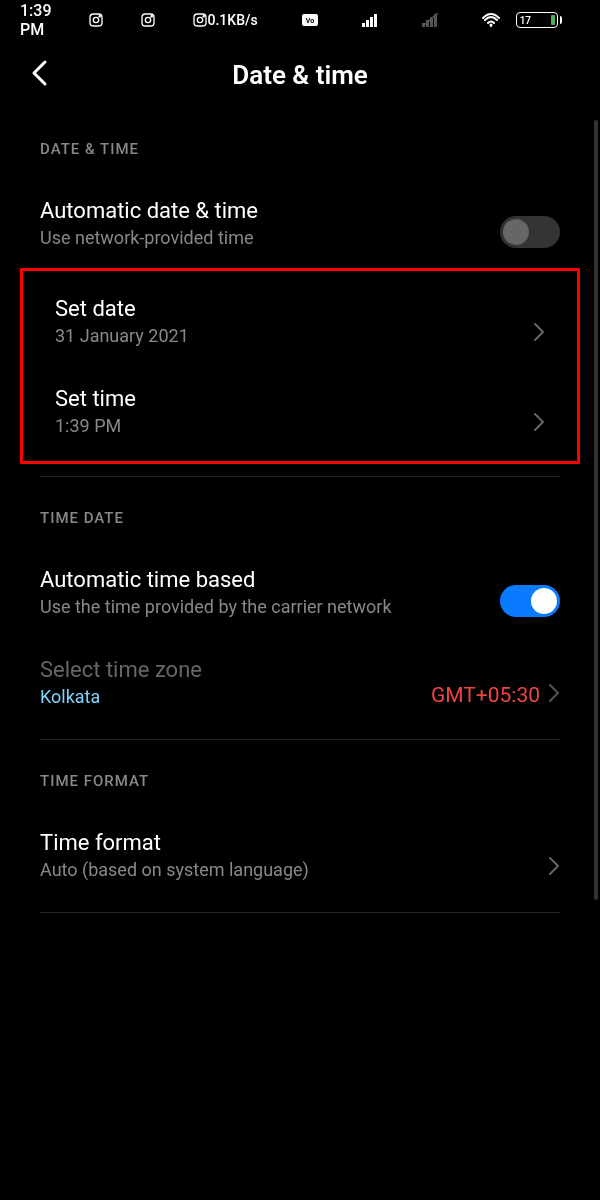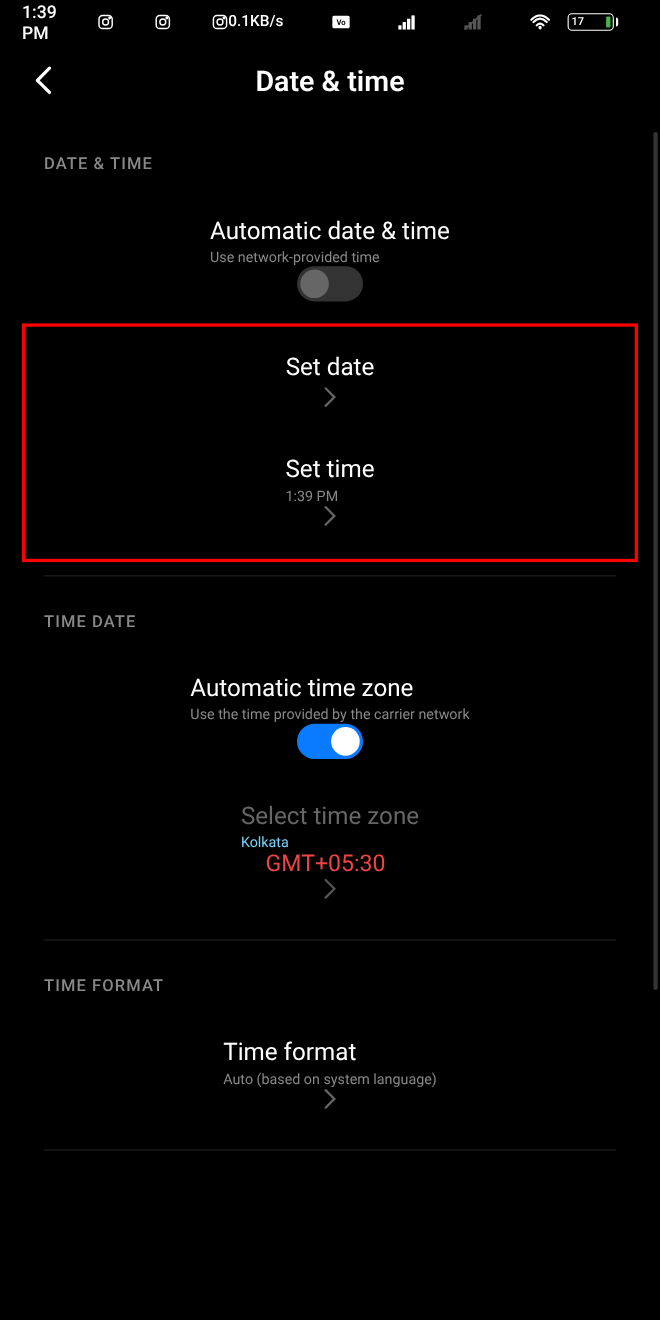--- a/index.html
+++ b/index.html
@@ -61,39 +61,38 @@
     }
     .section-header {
       color: #888;
       font-size: 15px;
       font-weight: 500;
       letter-spacing: 1px;
       padding: 20px 20px 20px;
     }
     .setting-row {
       display: flex;
-      align-items: center;
+      align-items: flex-end;
       justify-content: space-between;
       padding: 20px;
       min-height: 80px;
-      flex-direction: column;
     }
     .setting-text {
       flex: 1;
     }
     .setting-title {
       font-size: 22px;
       color: #fff;
       margin-bottom: 4px;
     }
     .setting-title.disabled {
       color: #666;
     }
     .setting-subtitle {
-      font-size: 13px;
+      font-size: 18px;
       color: #888;
     }
     .setting-subtitle.disabled {
       color: #7dd3fc;
     }
     .setting-value {
       font-size: 21px;
       color: #ef4444;
       margin-right: 8px;
     }
@@ -274,20 +273,21 @@
     </div>
     <div class="toggle off">
       <div class="toggle-knob"></div>
     </div>
   </div>
 
   <div class="highlight-box">
     <div class="setting-row">
       <div class="setting-text">
         <div class="setting-title">Set date</div>
+        <div class="setting-subtitle">31 January 2021</div>
       </div>
       <span class="chevron">
         <svg width="12" height="20" viewBox="0 0 12 20">
             <path d="M2 2 L10 10 L2 18" stroke="#666" stroke-width="2" fill="none" stroke-linecap="round"></path>
           </svg>
       </span>
     </div>
 
     <div class="setting-row">
       <div class="setting-text">
@@ -301,21 +301,21 @@
       </span>
     </div>
   </div>
 
   <div class="divider"></div>
 
   <div class="section-header">TIME DATE</div>
 
   <div class="setting-row">
     <div class="setting-text">
-      <div class="setting-title">Automatic time zone</div>
+      <div class="setting-title">Automatic time based</div>
       <div class="setting-subtitle">Use the time provided by the carrier network</div>
     </div>
     <div class="toggle on">
       <div class="toggle-knob"></div>
     </div>
   </div>
 
   <div class="setting-row">
     <div class="setting-text">
       <div class="setting-title disabled">Select time zone</div>

